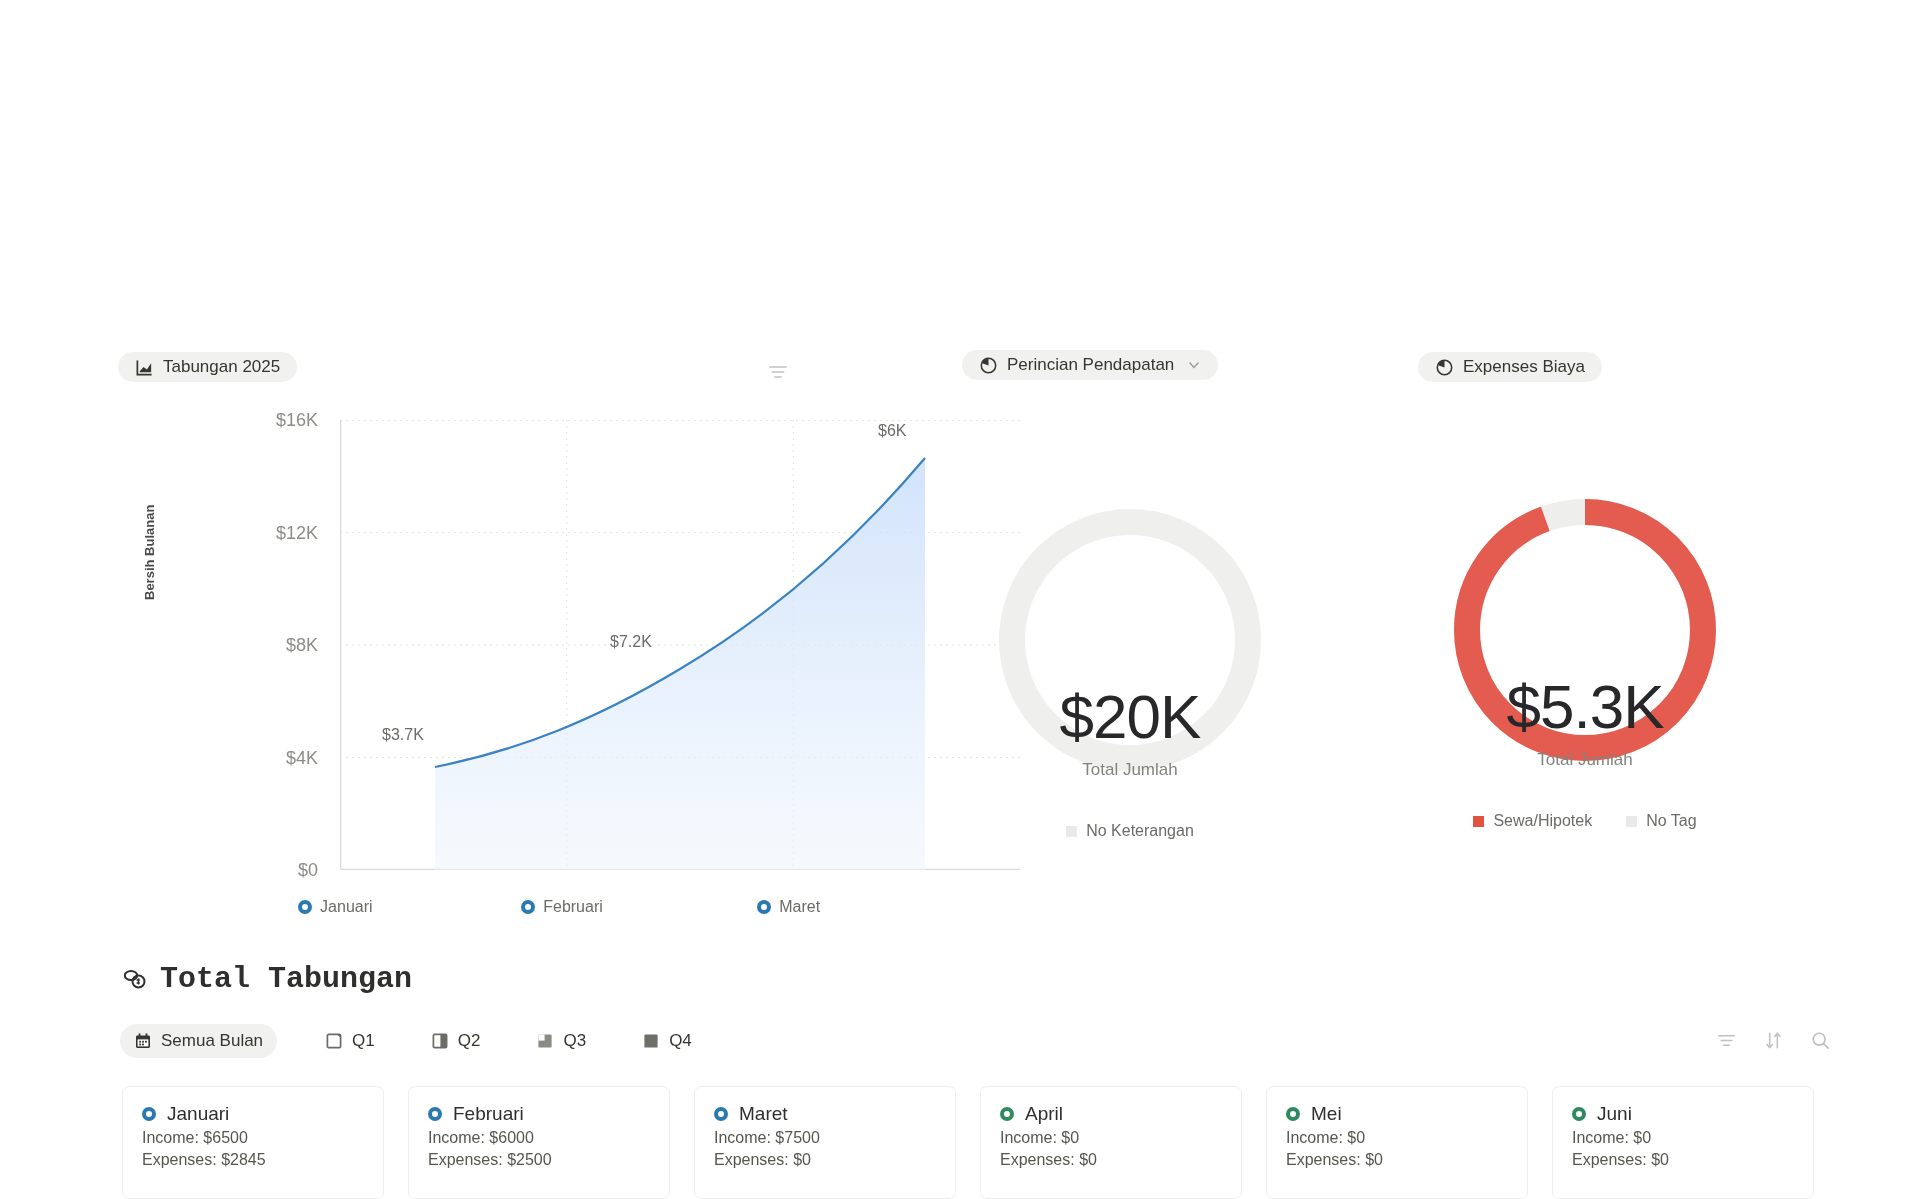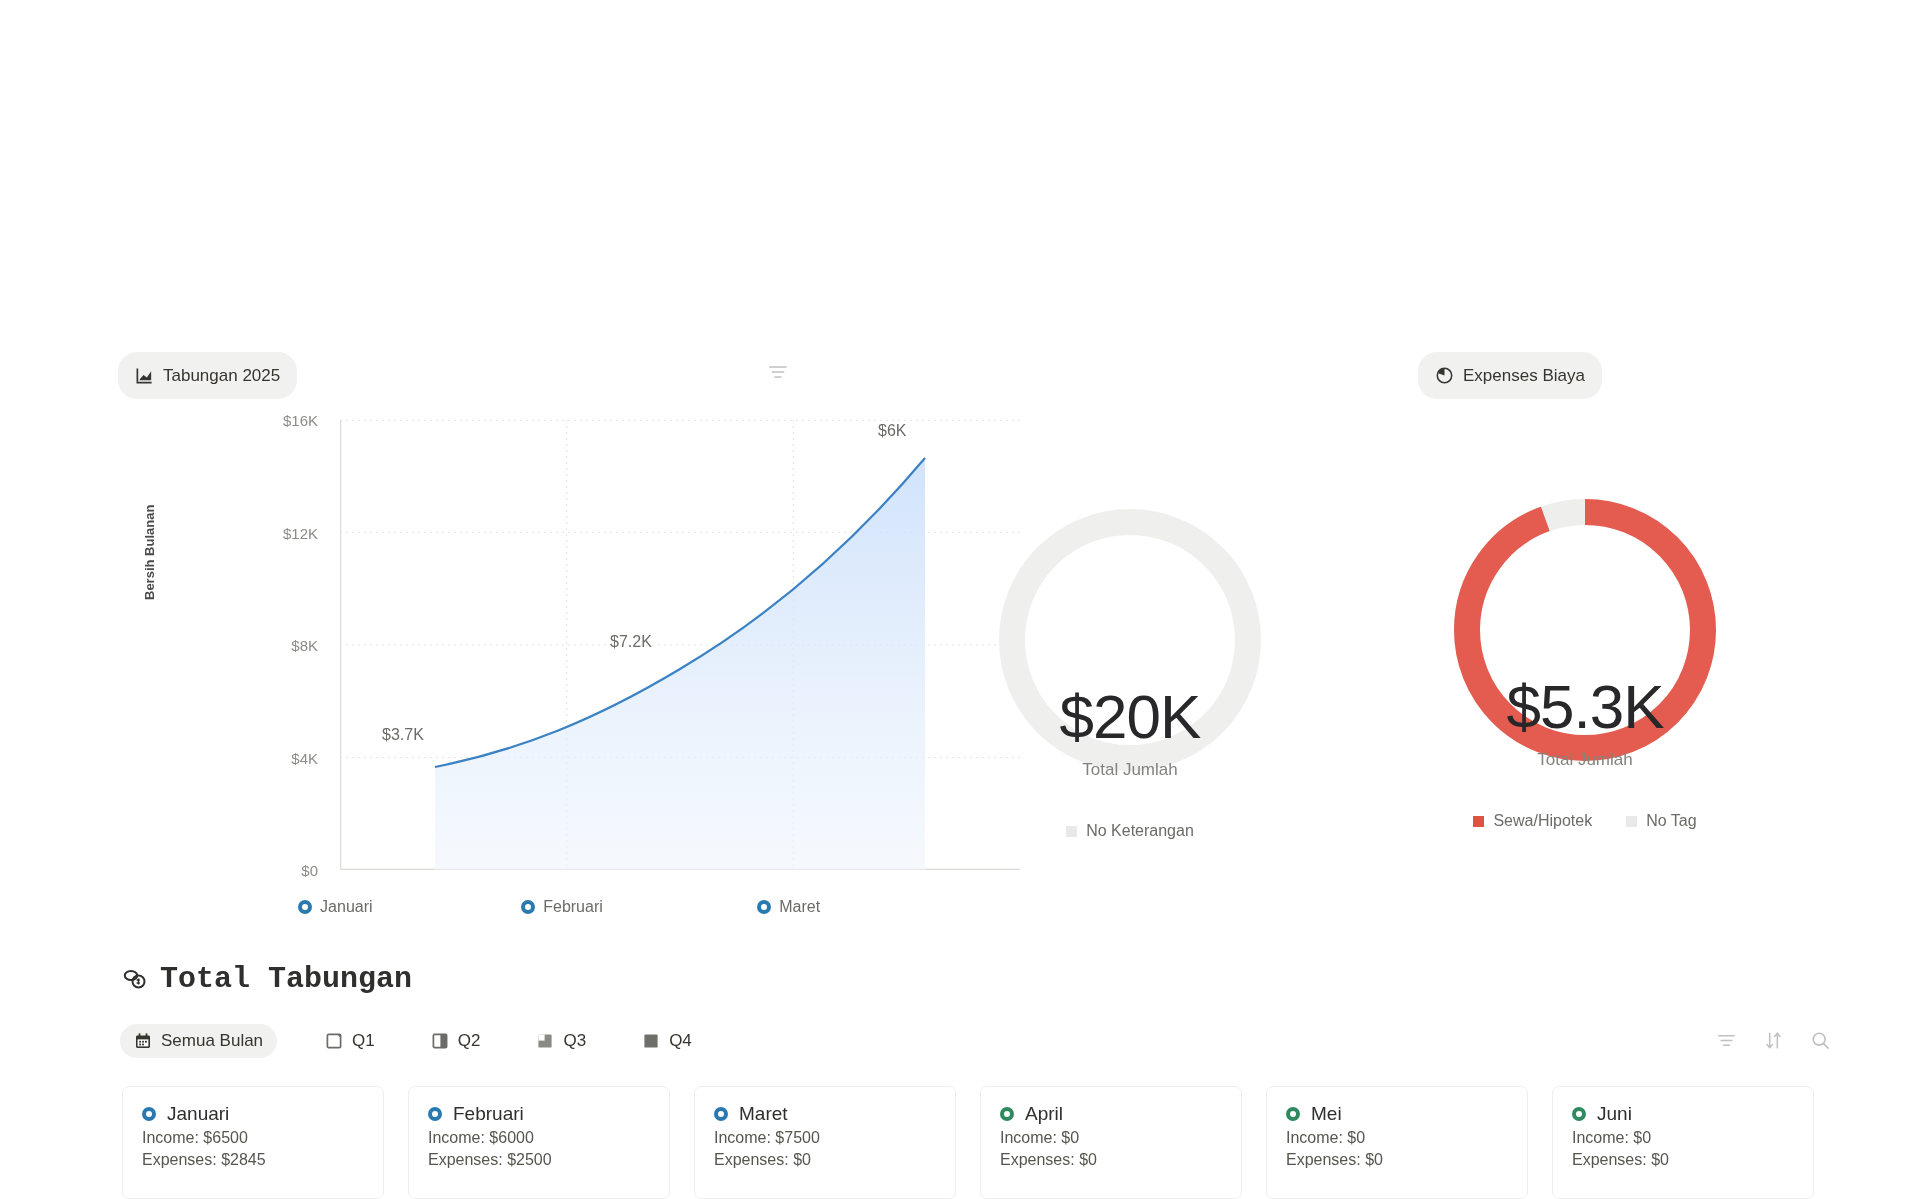--- a/index.html
+++ b/index.html
@@ -21,21 +21,21 @@
     font-weight: bold;
     letter-spacing: -0.8px;
     color: #2f2f2e;
     white-space: nowrap;
   }
 
   
   .chips-row { position: absolute; left: 118px; top: 352px; width: 1690px; height: 42px; }
   .chip {
     display: inline-flex; align-items: center; gap: 9px;
-    height: 47px; padding: 0 17px;
+    height: 30px; padding: 0 17px;
     background: #f1f1ef; border-radius: 19px;
     font-size: 17px; color: #37352f;
     white-space: nowrap;
   }
   .chip-ic { width: 19px; height: 19px; flex: 0 0 auto; display: block; }
   .chev { width: 14px; height: 14px; opacity: .45; margin-left: 4px; }
   .icon-btn { width: 22px; height: 22px; opacity: .42; display: block; }
   .filter-chart { position: absolute; left: 767px; top: 361px; }
   .chip-income { position: absolute; left: 962px; top: 350px; }
   .chip-expense { position: absolute; left: 1418px; top: 352px; }
@@ -43,21 +43,21 @@
   
   .chart-card { position: absolute; left: 118px; top: 420px; width: 790px; height: 500px; }
   .chart-ylabel {
     position: absolute; left: 142px; top: 600px;
     font-size: 13px; color: #4a4a48; font-weight: bold;
     transform: rotate(-90deg); transform-origin: left top;
     white-space: nowrap;
   }
   .ytick {
     position: absolute; right: 0; width: 70px;
-    text-align: right; font-size: 15px; color: #8c8c88;
+    text-align: right; font-size: 18px; color: #8c8c88;
     transform: translateY(-50%); white-space: nowrap;
   }
   .yticks { position: absolute; left: 100px; top: 0; width: 100px; height: 450px; }
   .plot { position: absolute; left: 222px; top: 0; width: 680px; height: 450px; }
   .xlegend {
     position: absolute; left: 222px; top: 898px; width: 680px;
     display: flex; font-size: 16px; color: #6b6b67;
   }
   .xlegend > div { flex: 1; display: flex; align-items: center; justify-content: center; gap: 8px; }
   .dot-ring { width: 14px; height: 14px; border-radius: 50%; border: 4px solid #2a7ab0; flex: 0 0 auto; }
@@ -127,20 +127,32 @@
       <span>Tabungan 2025</span>
     </span>
   </div>
 
   <div class="filter-chart">
     <svg class="icon-btn" viewBox="0 0 22 22">
       <path d="M3 6 h16 M5.5 11 h11 M8 16 h6" stroke="#6b6b67" stroke-width="1.7" fill="none" stroke-linecap="round"></path>
     </svg>
   </div>
 
+  <div class="chip-income">
+    <span class="chip">
+      <svg class="chip-ic" viewBox="0 0 20 20">
+        <circle cx="10" cy="10" r="7.6" stroke="#37352f" stroke-width="1.6" fill="none"></circle>
+        <path d="M10 10 L10 2.4 A7.6 7.6 0 0 0 3.4 7.5 Z" fill="#37352f"></path>
+      </svg>
+      <span>Perincian Pendapatan</span>
+      <svg class="chev" viewBox="0 0 14 14">
+        <path d="M3 5 L7 9.4 L11 5" stroke="#37352f" stroke-width="1.5" fill="none" stroke-linecap="round"></path>
+      </svg>
+    </span>
+  </div>
 
   <div class="chip-expense">
     <span class="chip">
       <svg class="chip-ic" viewBox="0 0 20 20">
         <circle cx="10" cy="10" r="7.6" stroke="#37352f" stroke-width="1.6" fill="none"></circle>
         <path d="M10 10 L10 2.4 A7.6 7.6 0 0 0 3.4 7.5 Z" fill="#37352f"></path>
       </svg>
       <span>Expenses Biaya</span>
     </span>
   </div>

